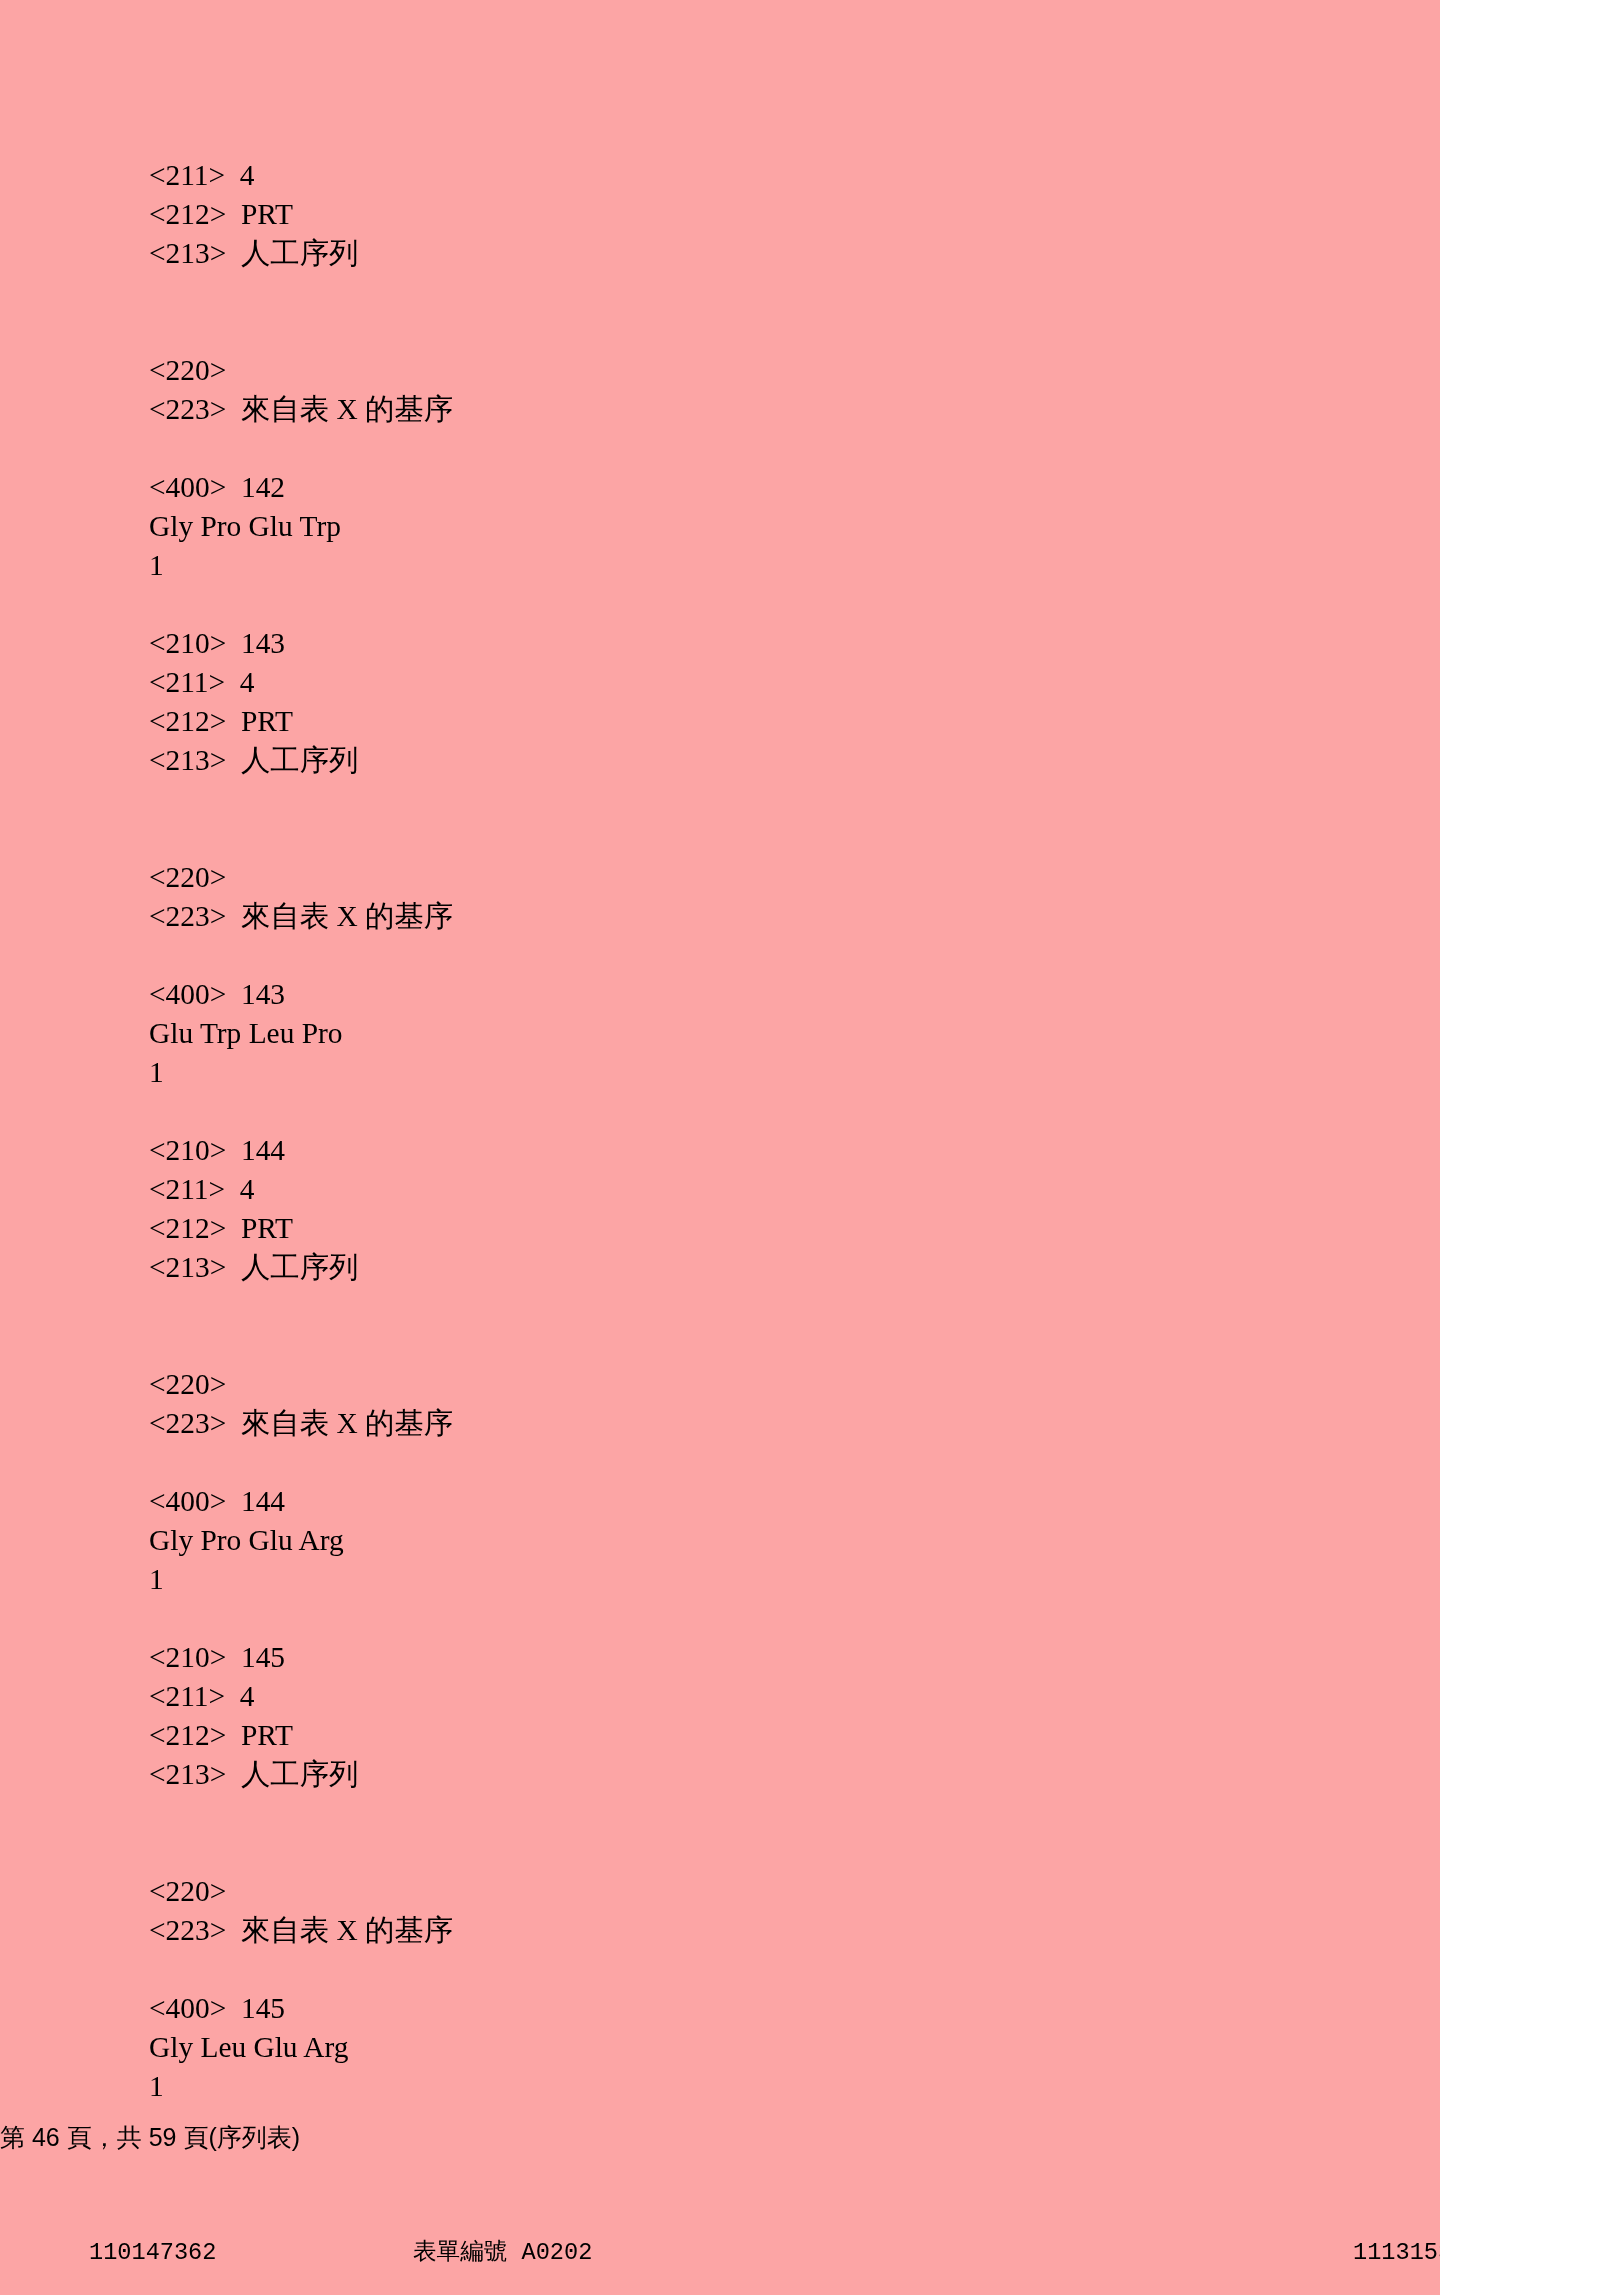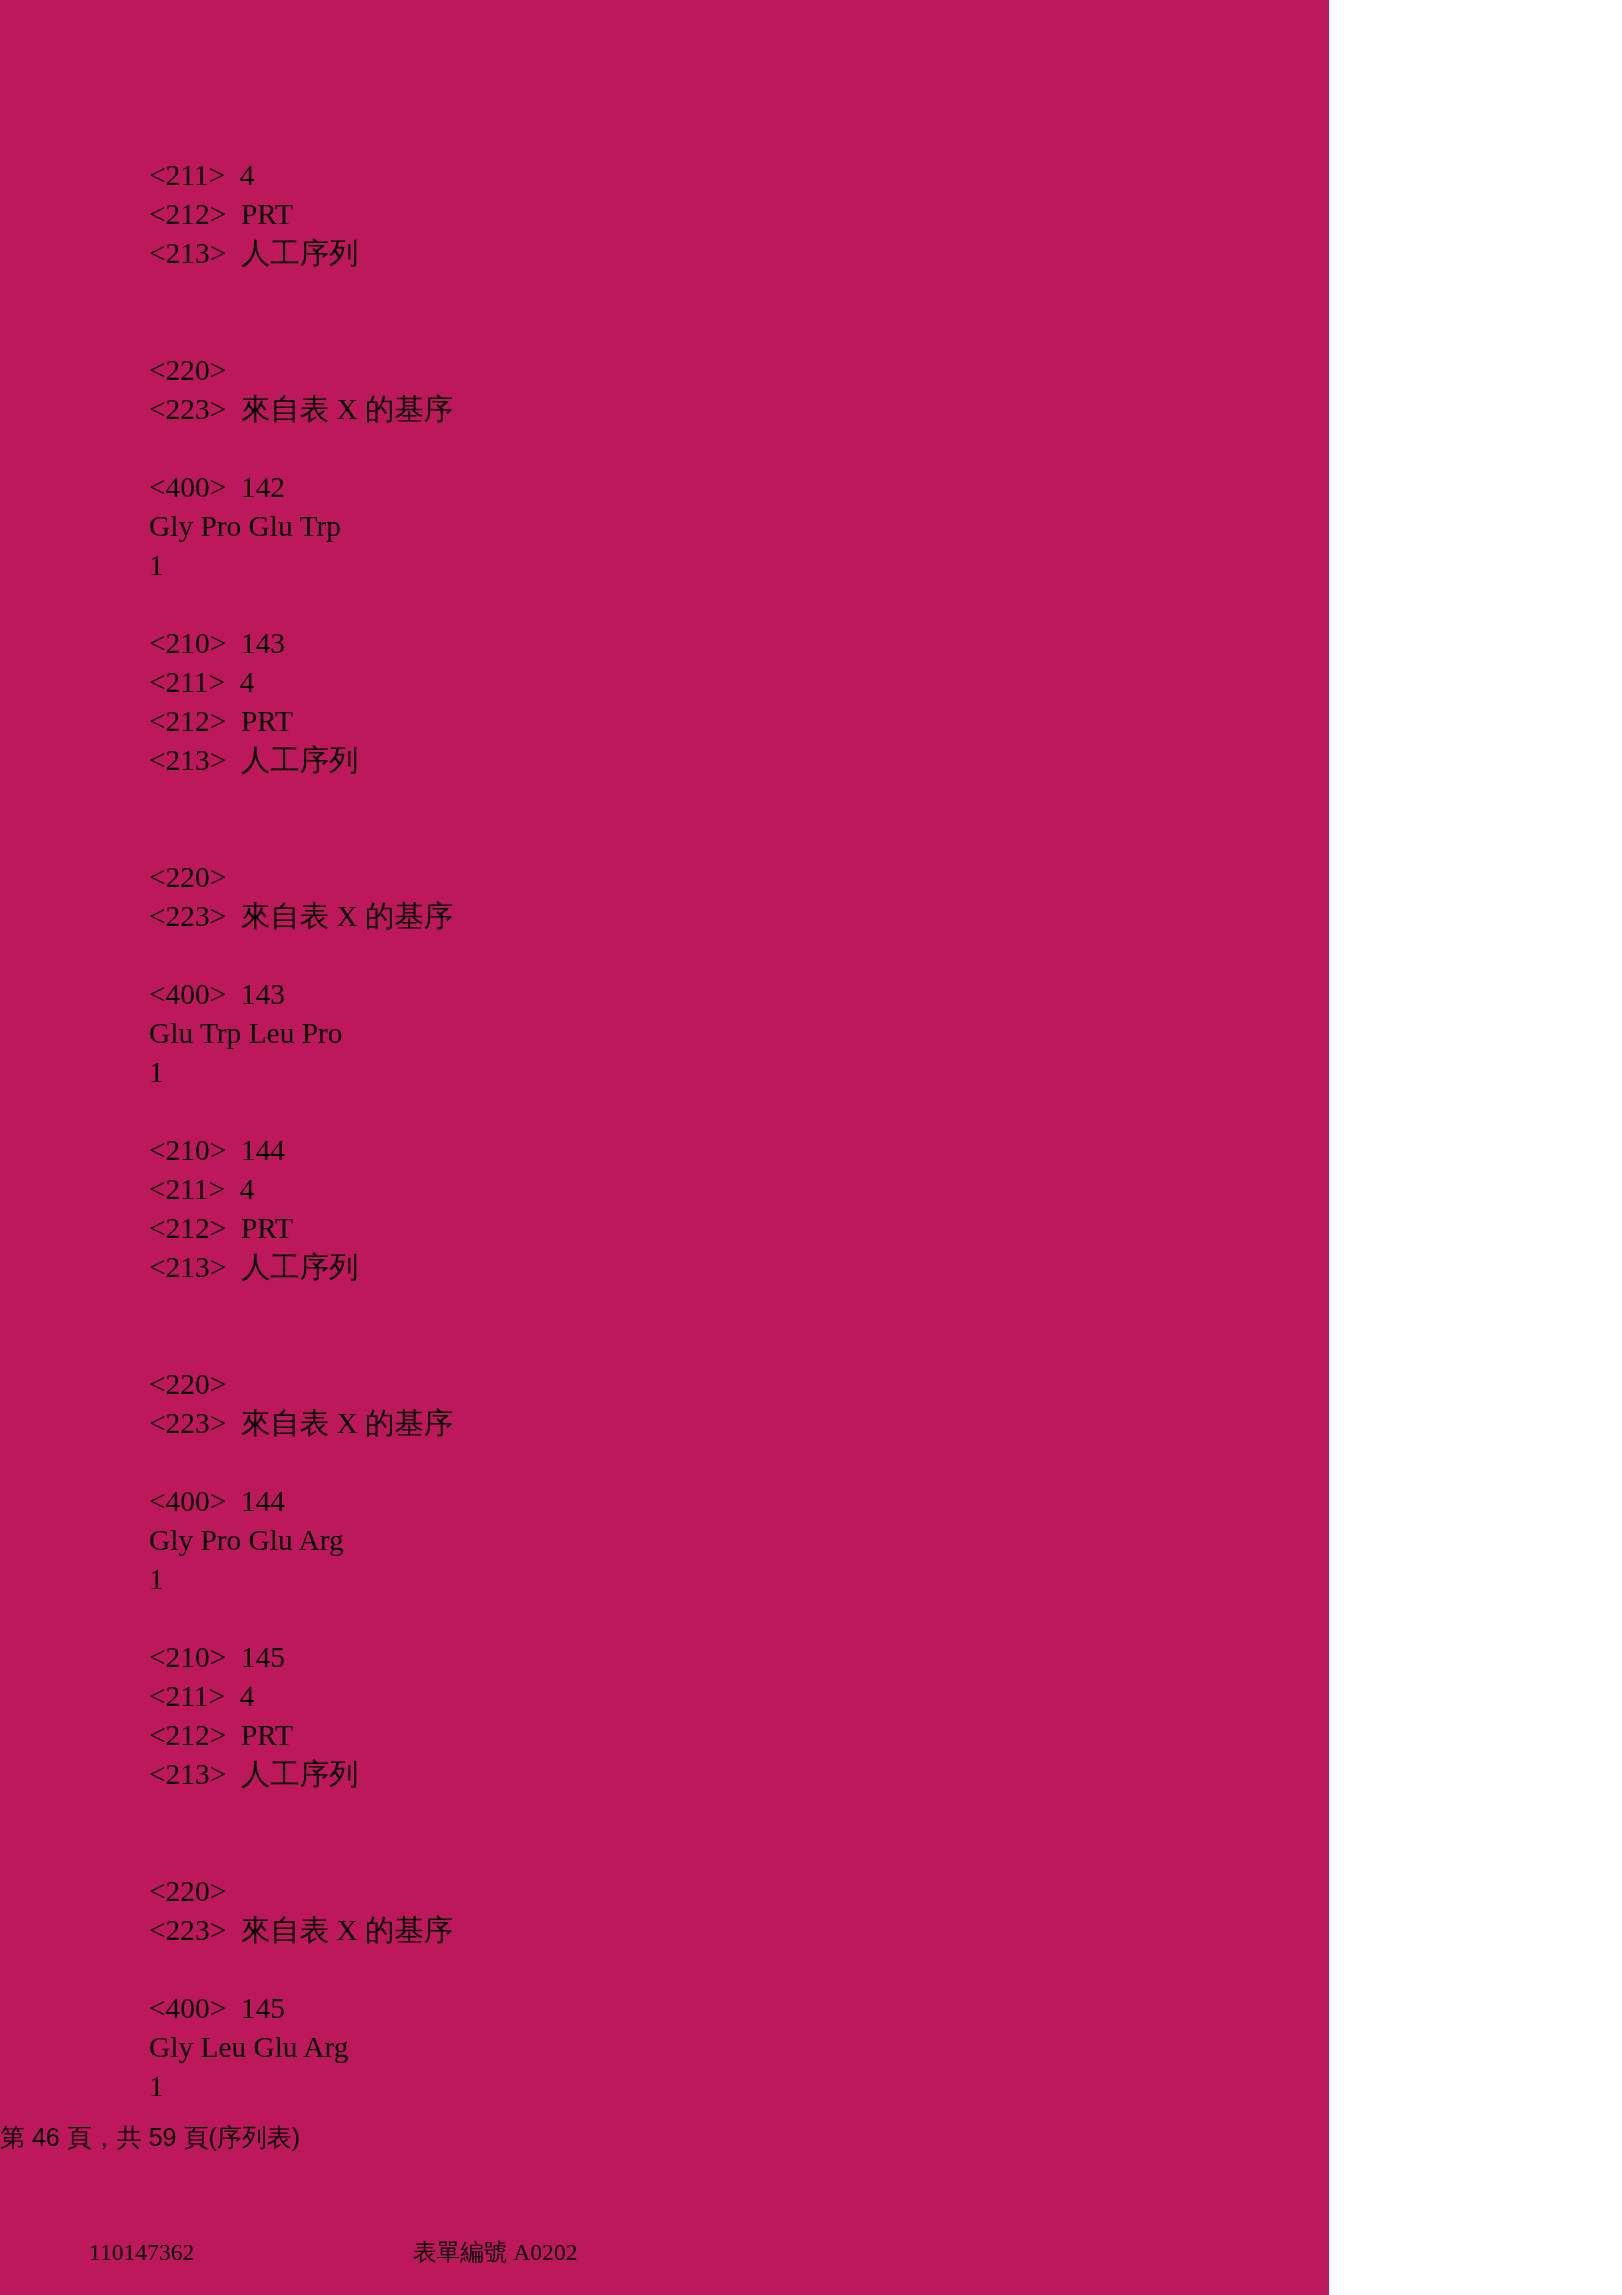--- a/index.html
+++ b/index.html
@@ -2,23 +2,23 @@
 <html style="font-size:10.5px"><head>
 <meta charset="utf-8">
 <style>
   html, body {
     margin: 0;
     padding: 0;
     background: #ffffff;
   }
   .page {
     position: relative;
-    width: 1329px;
+    width: 1440px;
     height: 2295px;
-    background: #be185d;
+    background: #fca5a5;
     color: #000000;
     overflow: hidden;
     font-family: "Liberation Serif", serif;
   }
   .content {
     position: absolute;
     left: 149px;
     top: 156px;
   }
   .line {
@@ -37,21 +37,21 @@
     font-size: 25px;
     line-height: 34px;
     font-family: "Liberation Sans", sans-serif;
     white-space: pre;
   }
   .footer-item {
     position: absolute;
     top: 2237px;
     font-size: 23.6px;
     line-height: 31px;
-    font-family: Liberation Serif, serif;
+    font-family: Liberation Mono, monospace;
     white-space: pre;
   }
   .footer-left   { left: 89px; }
   .footer-center { left: 413px; }
   .footer-right  { left: 1353px; }
 </style>
 </head>
 <body>
 
 <div class="page">

